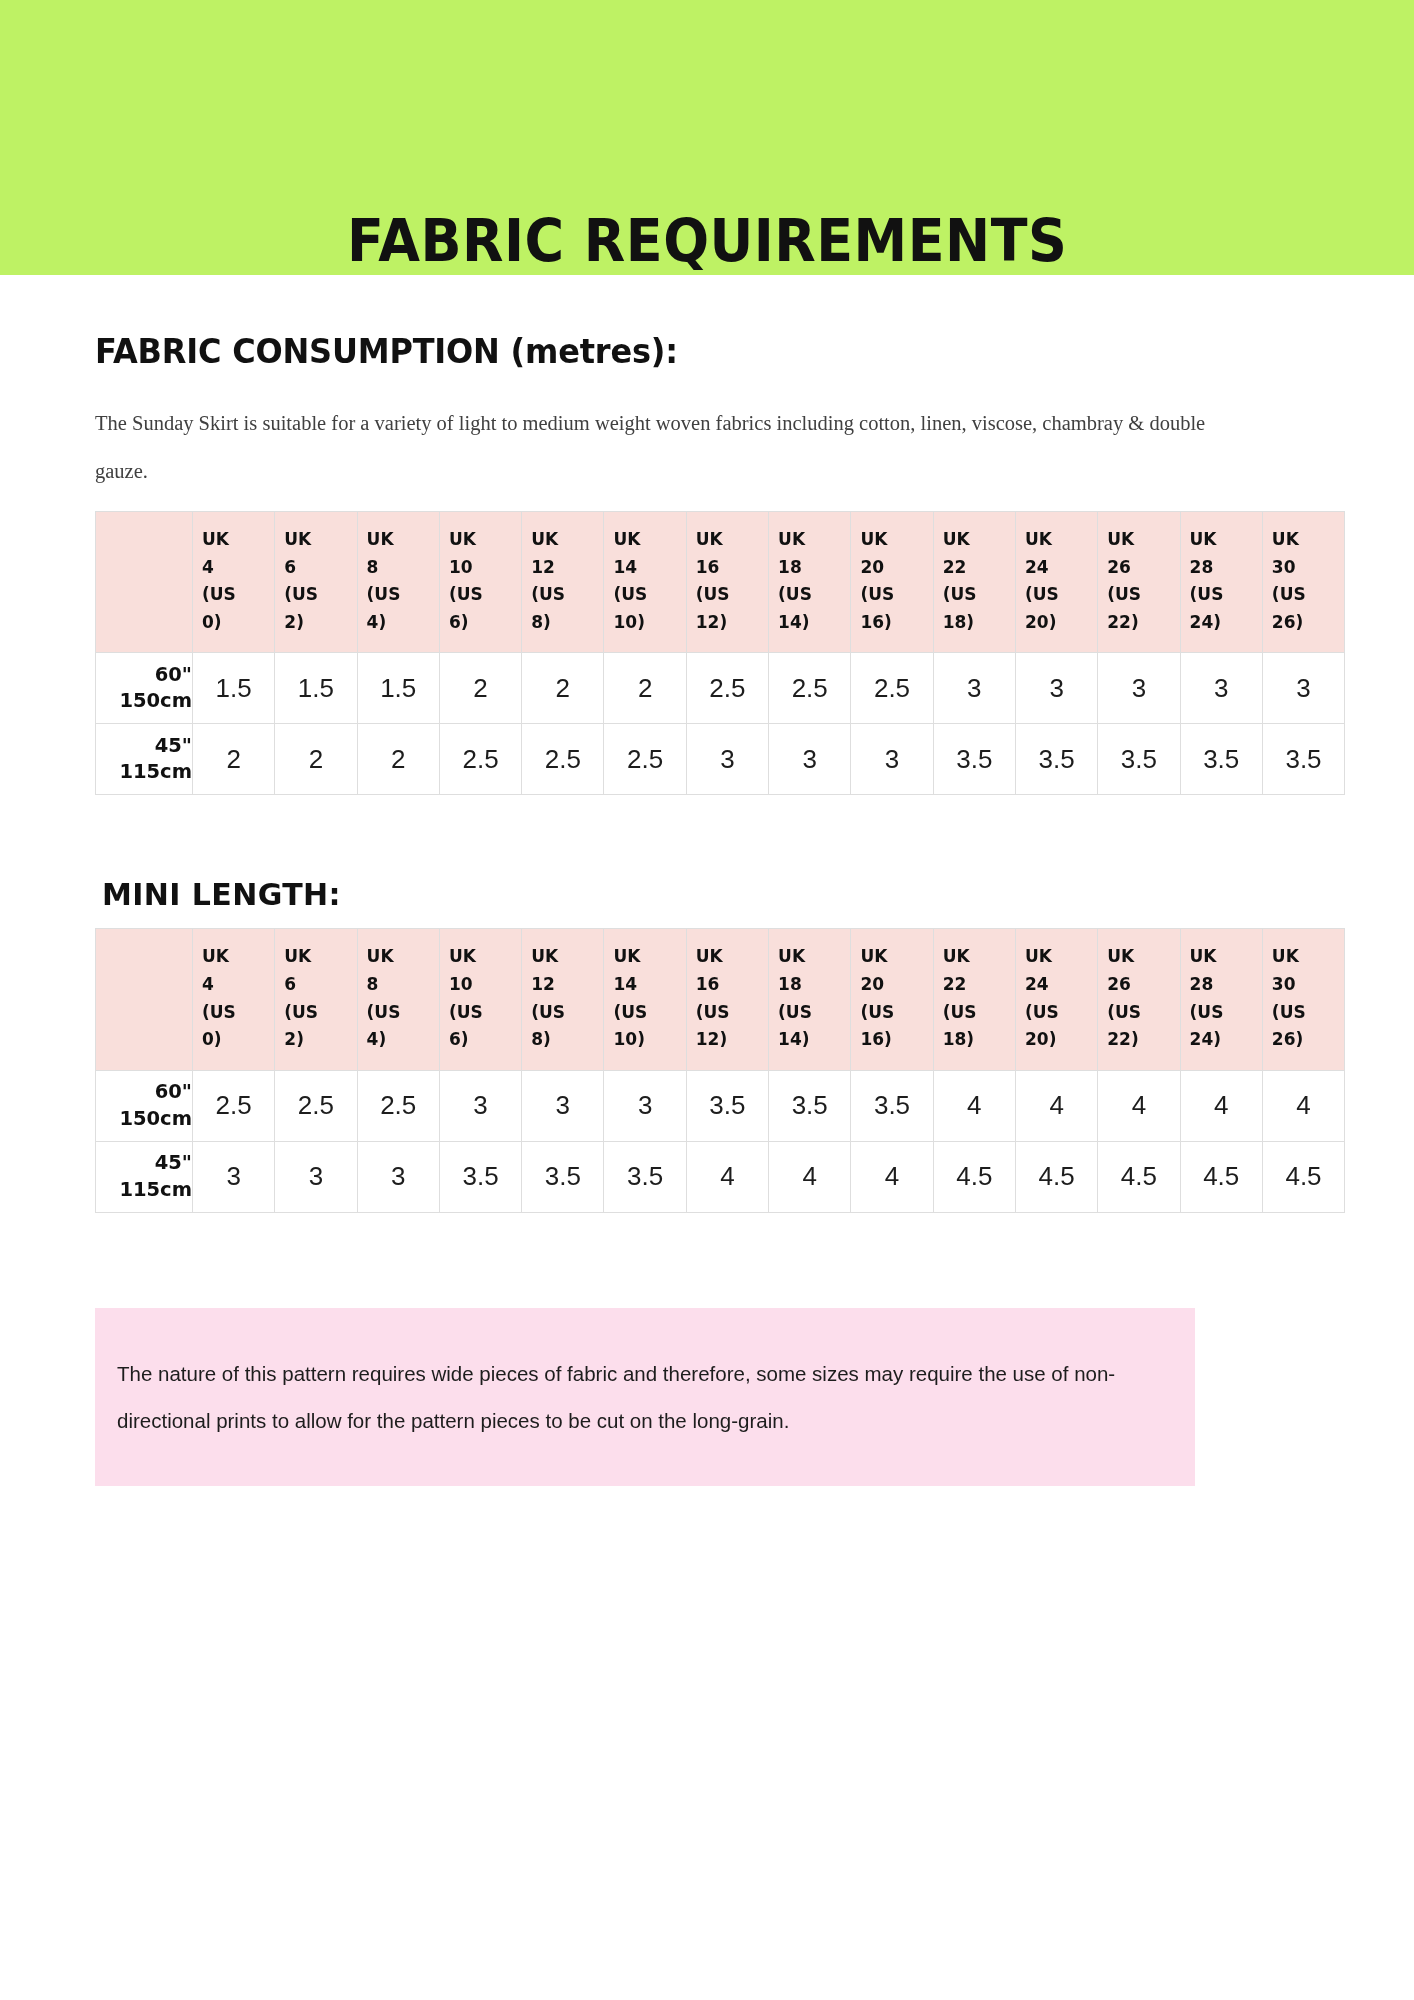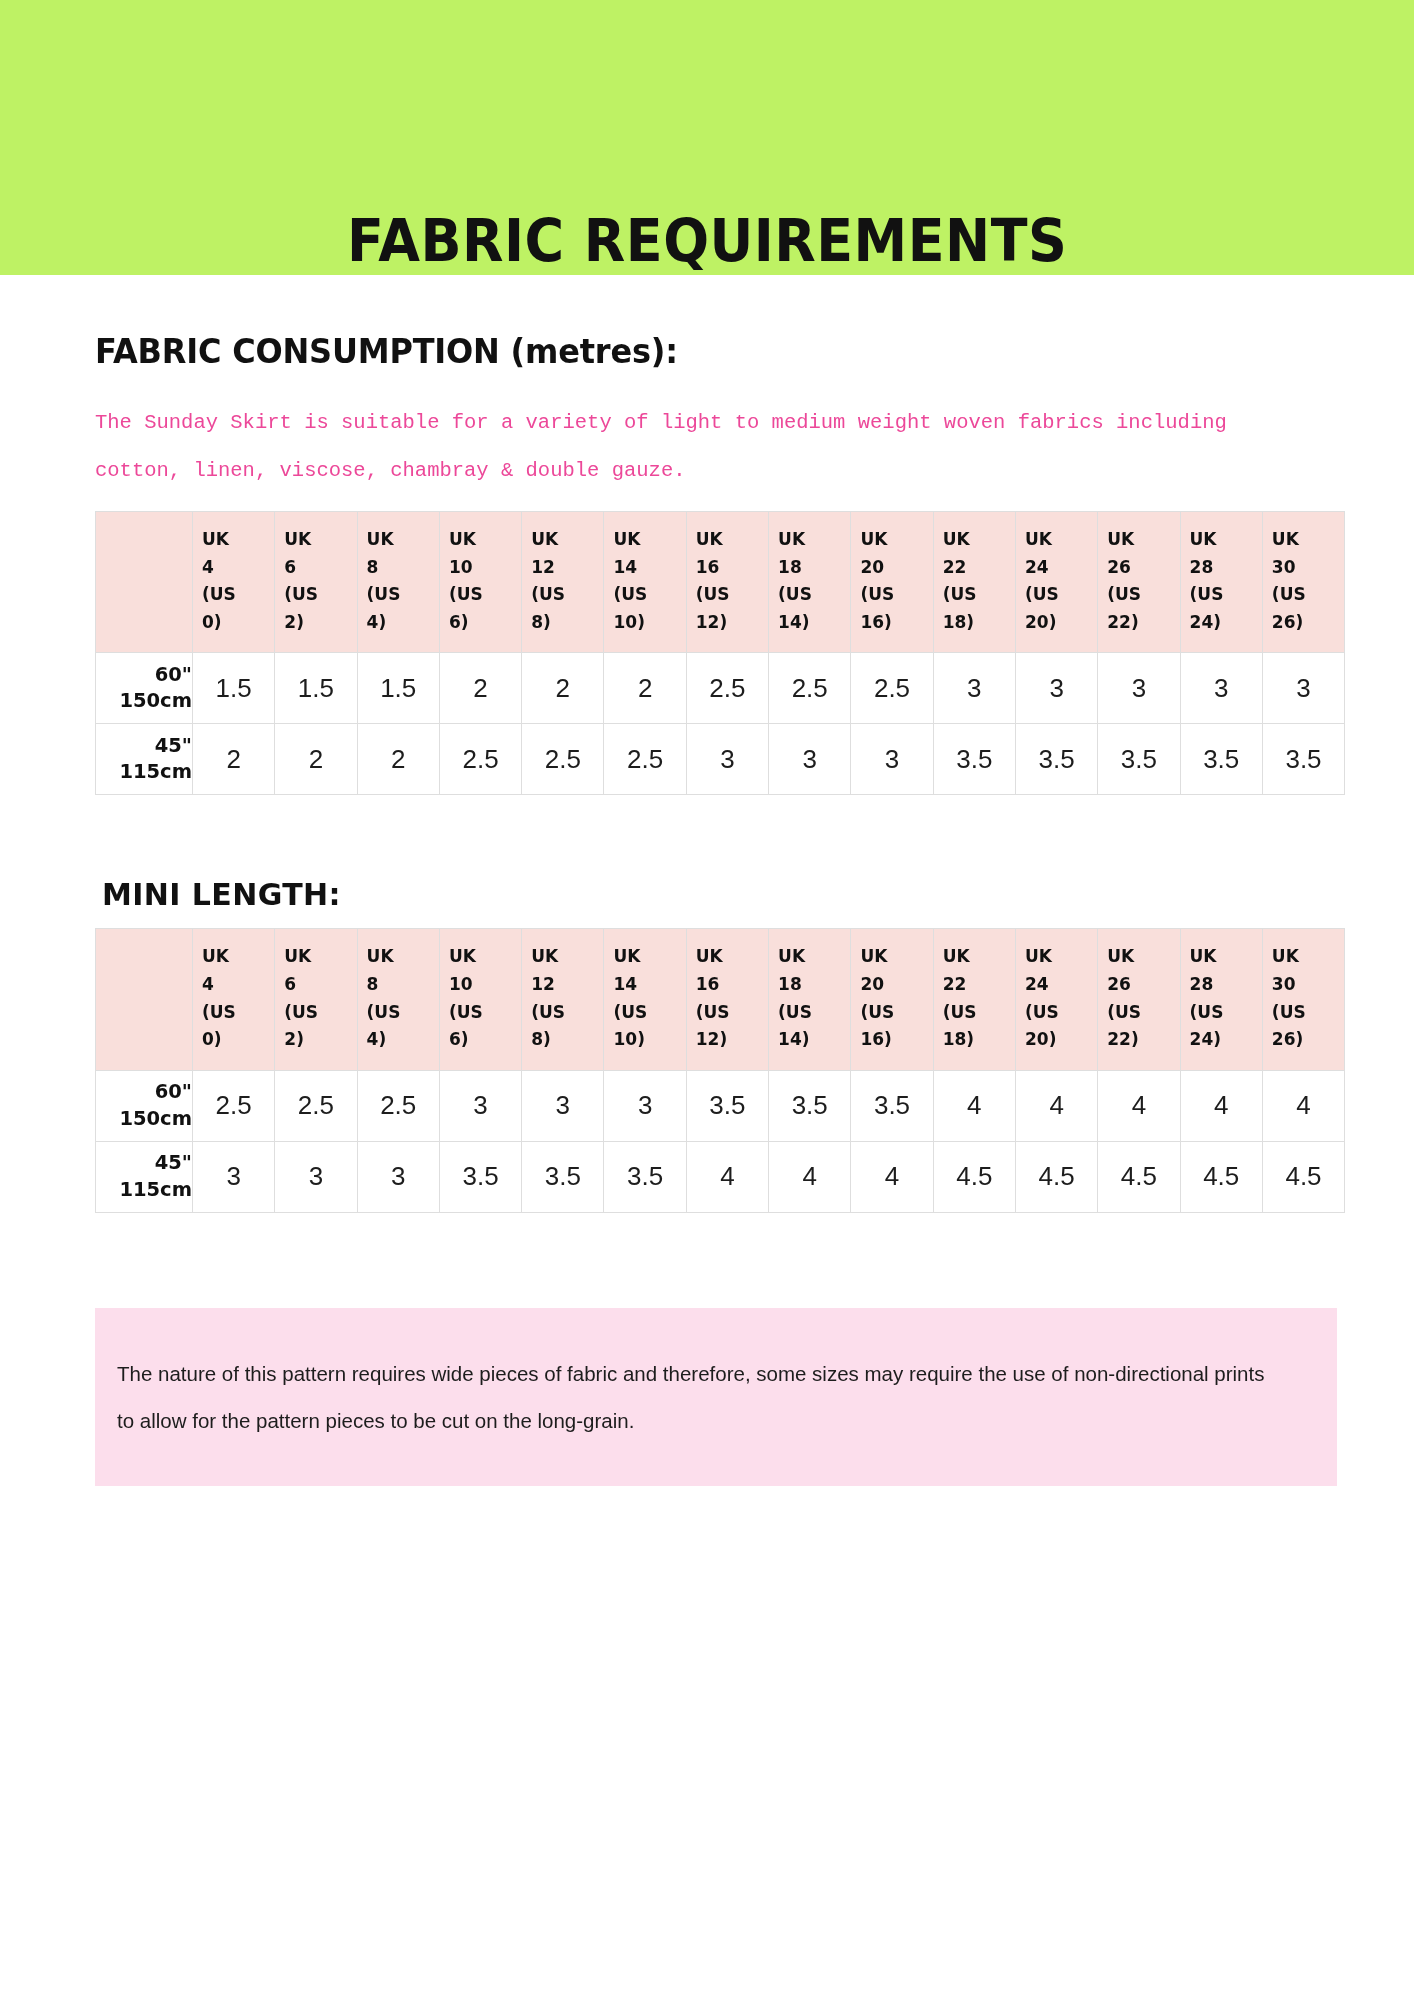--- a/index.html
+++ b/index.html
@@ -50,25 +50,25 @@
     font-size: 33px;
     letter-spacing: -0.2px;
     color: #111111;
     margin: 0;
     padding-top: 57px;
     transform: scaleX(0.97);
     transform-origin: left center;
   }
 
   .intro-para {
-    font-family: Liberation Mono, monospace;
+    font-family: Liberation Serif, serif;
     font-weight: 400;
     font-size: 20.5px;
     line-height: 2.35;
-    color: #ec4899;
+    color: #404040;
     margin: 28px 0 0 0;
     max-width: 1140px;
   }
 
   .length-heading {
     font-family: "DejaVu Sans", sans-serif;
     font-weight: 700;
     font-size: 30px;
     letter-spacing: 0.4px;
     color: #111111;
@@ -127,21 +127,21 @@
     font-family: "Liberation Sans", sans-serif;
     font-weight: 400;
     font-size: 26px;
     color: #1d1d1d;
   }
 
   
   .note-box {
     margin-top: 95px;
     background: #fcdeec;
-    width: 1242px;
+    width: 1100px;
     padding: 42px 22px 42px 22px;
   }
   .note-text {
     font-family: "Liberation Sans", sans-serif;
     font-weight: 400;
     font-size: 20.5px;
     line-height: 2.3;
     color: #1d1d1d;
     margin: 0;
     max-width: 1160px;

